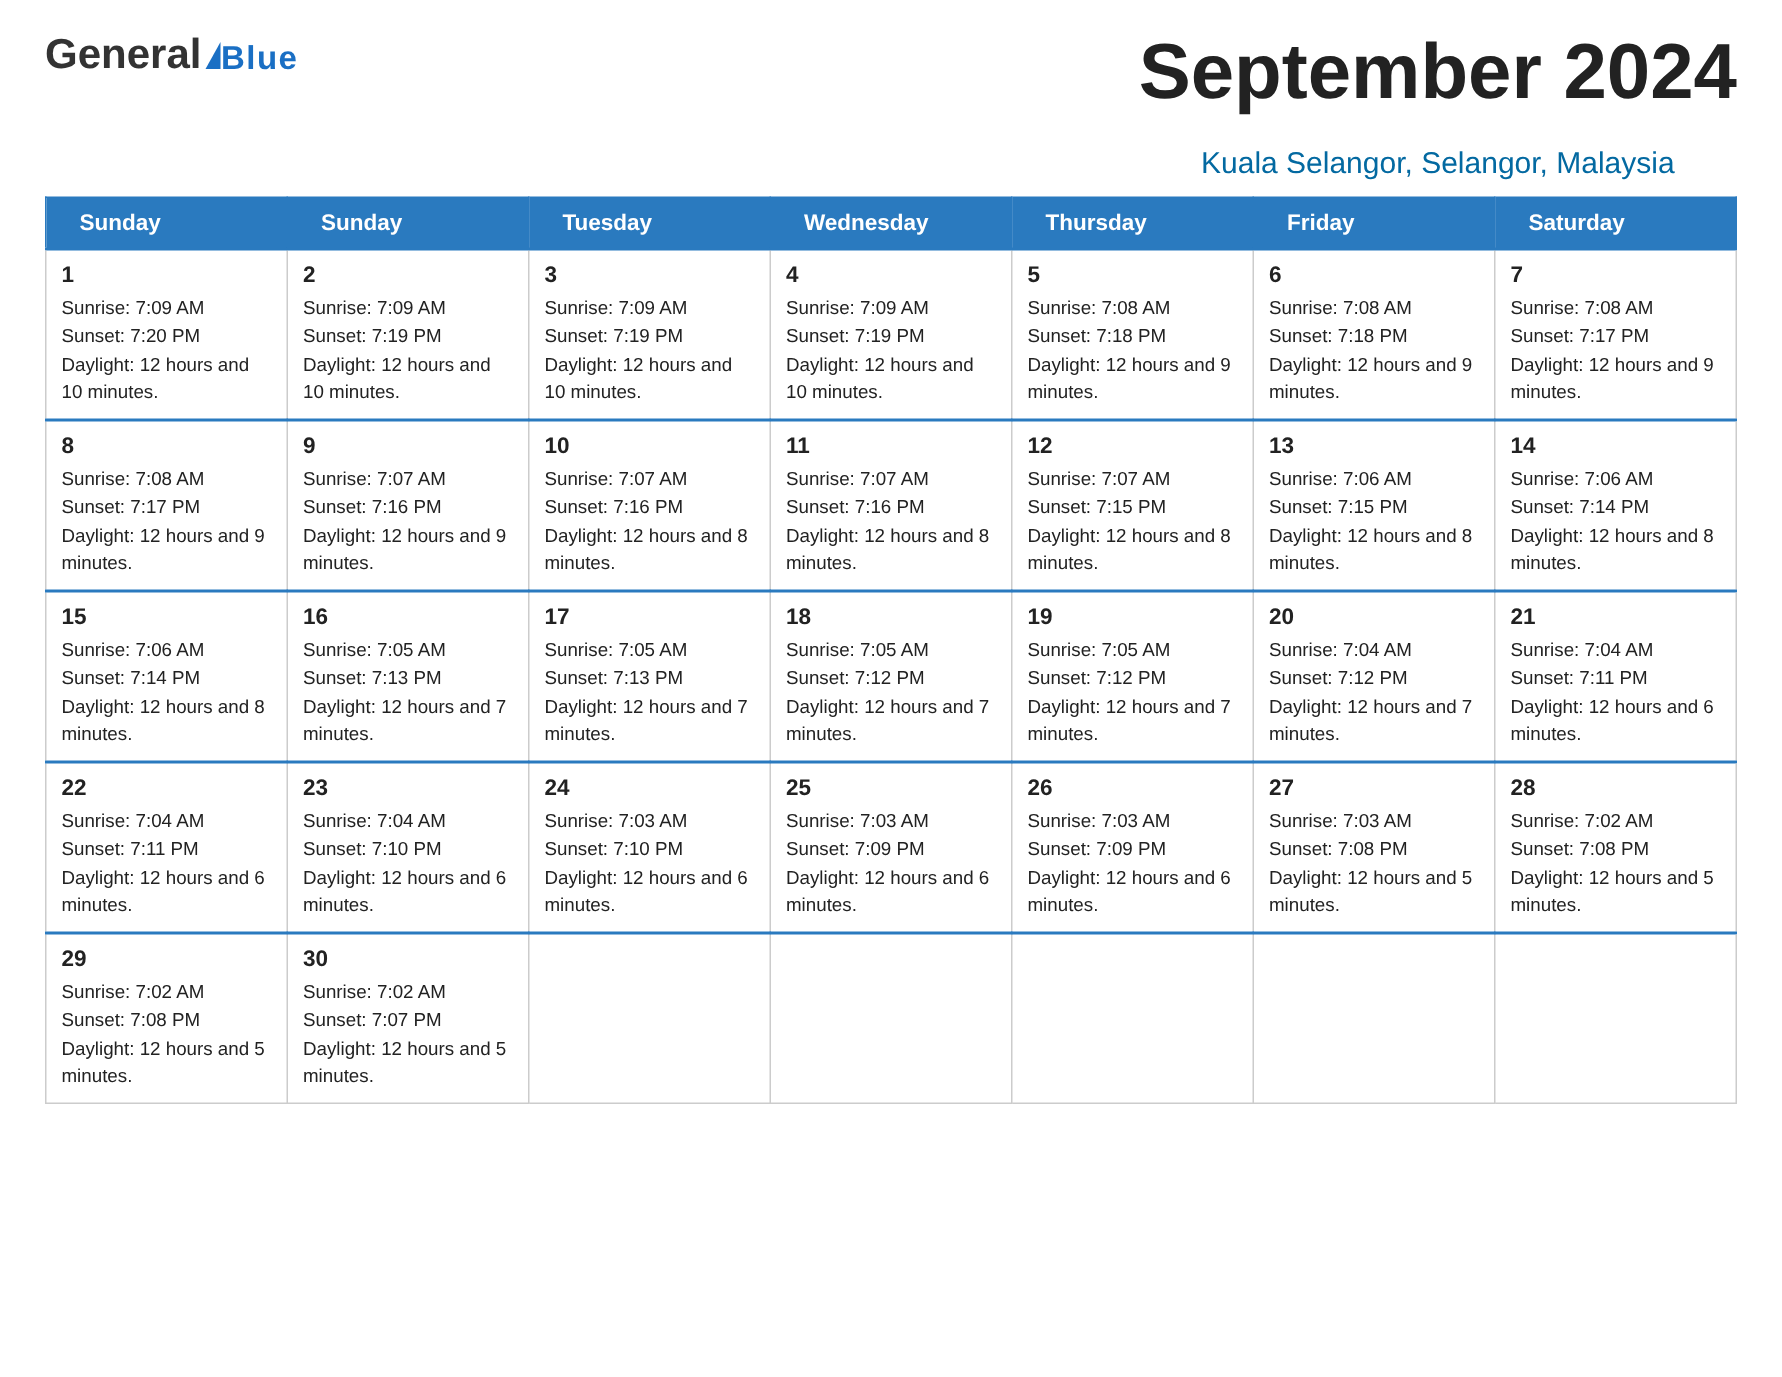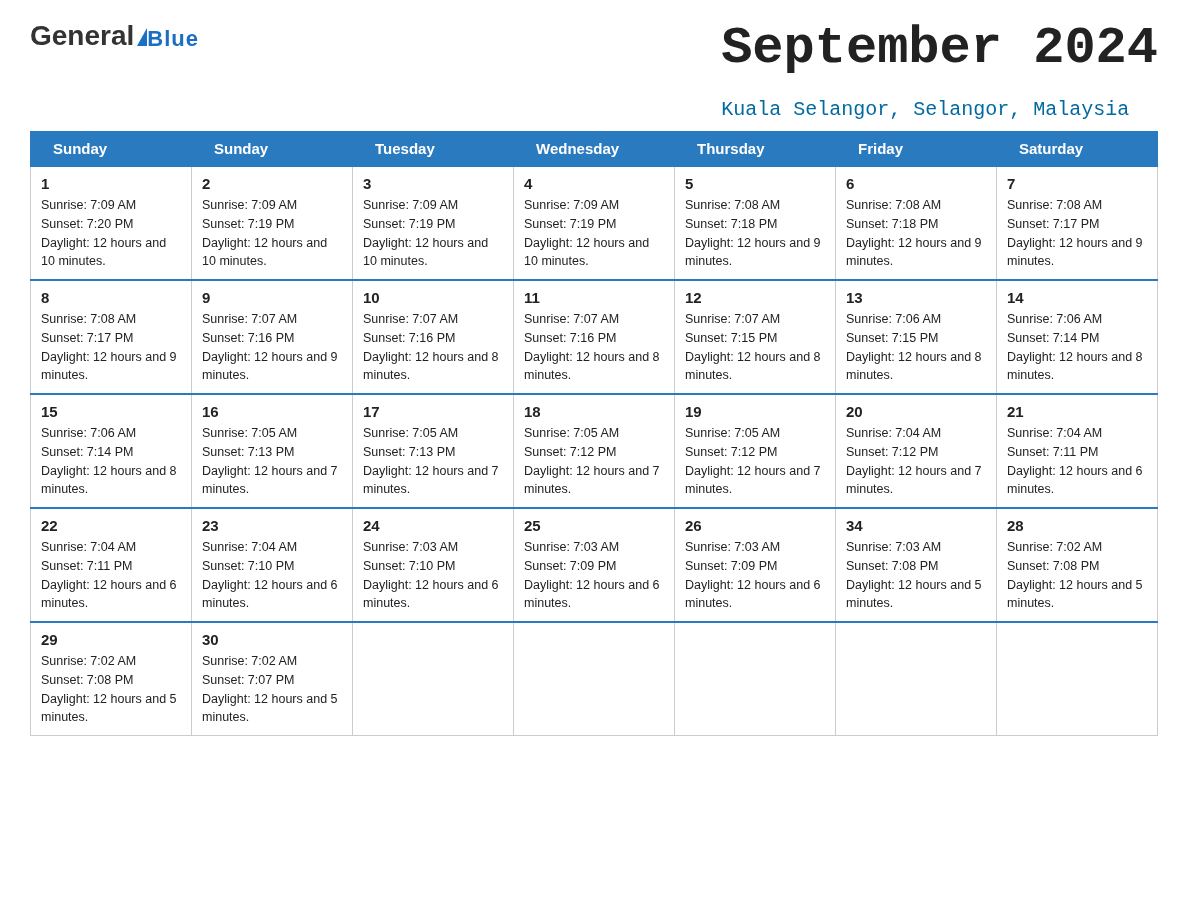--- a/index.html
+++ b/index.html
@@ -14,22 +14,21 @@
       display: flex;
       justify-content: space-between;
       align-items: flex-start;
       margin-bottom: 10px;
     }
     .logo-area {
       display: flex;
       align-items: flex-end;
     }
     .title-area {
-      text-align: left;
-      font-family: Liberation Mono, monospace;
+      text-align: center;
     }
     .month-title {
       font-size: 52px;
       font-weight: bold;
       color: #222;
       line-height: 1.1;
     }
     .location-subtitle {
       font-size: 20px;
       color: #0369a1;
@@ -218,21 +217,21 @@
         </td>
         <td>
           <span class="day-number">25</span>
           <span class="day-info">Sunrise: 7:03 AM<br>Sunset: 7:09 PM<br>Daylight: 12 hours and 6 minutes.</span>
         </td>
         <td>
           <span class="day-number">26</span>
           <span class="day-info">Sunrise: 7:03 AM<br>Sunset: 7:09 PM<br>Daylight: 12 hours and 6 minutes.</span>
         </td>
         <td>
-          <span class="day-number">34</span>
+          <span class="day-number">27</span>
           <span class="day-info">Sunrise: 7:03 AM<br>Sunset: 7:08 PM<br>Daylight: 12 hours and 5 minutes.</span>
         </td>
         <td>
           <span class="day-number">28</span>
           <span class="day-info">Sunrise: 7:02 AM<br>Sunset: 7:08 PM<br>Daylight: 12 hours and 5 minutes.</span>
         </td>
       </tr>
       <tr>
         <td>
           <span class="day-number">29</span>

